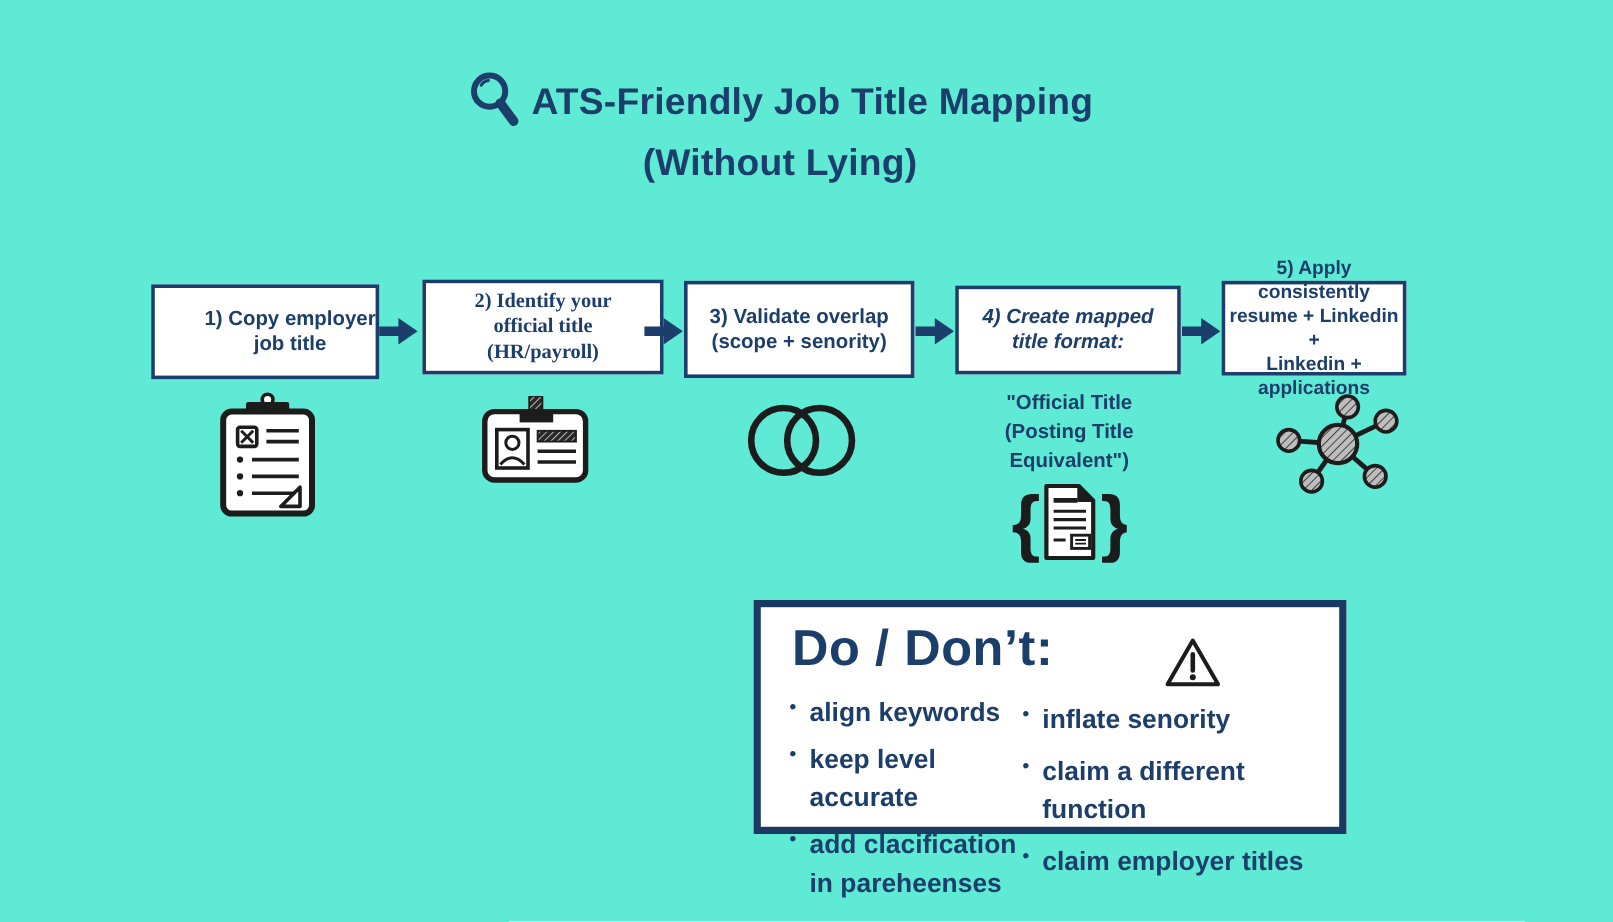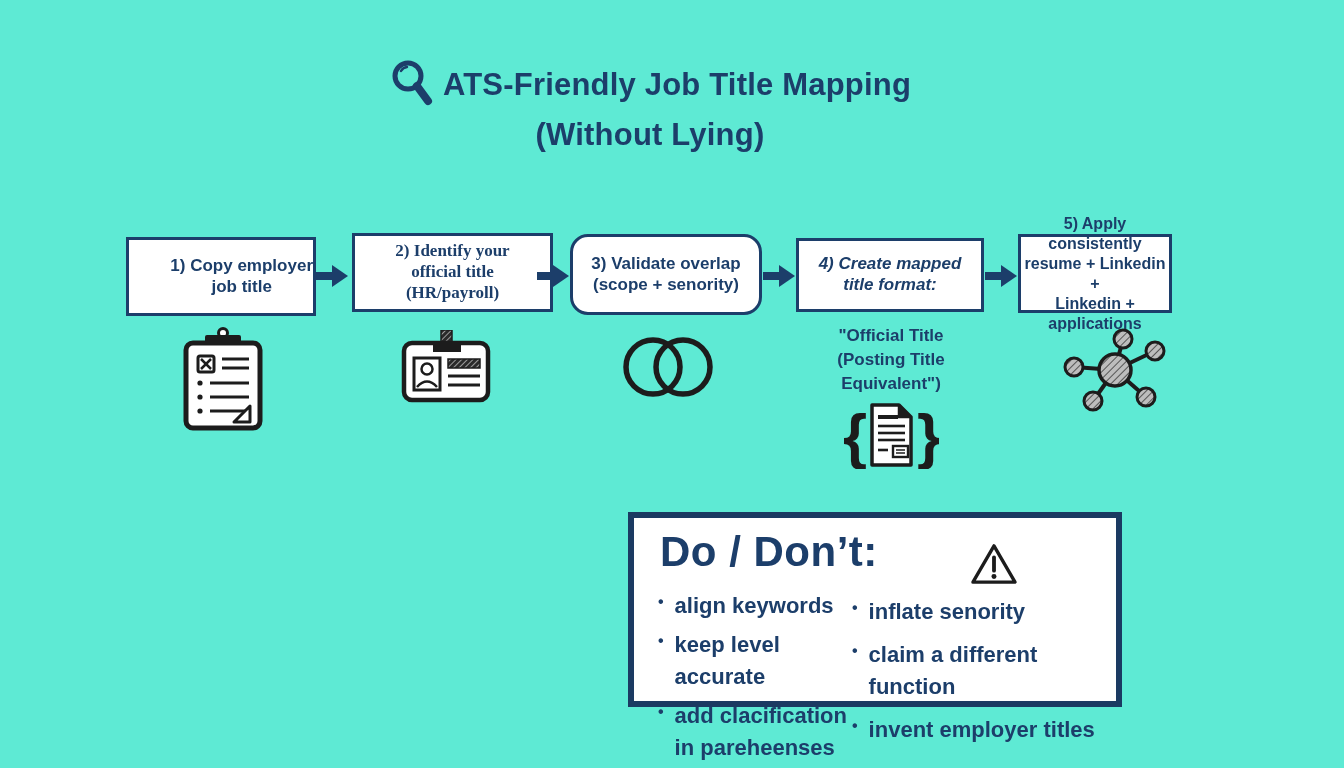--- a/index.html
+++ b/index.html
@@ -20,21 +20,21 @@
 
   .arrow { position:absolute; }
 
   .icon-abs { position:absolute; }
 
   
   .mapped-note { position:absolute; left:786px; top:324px; width:210px; text-align:center;
                  font-size:17px; line-height:1.42; white-space:pre-line; }
 
   
-  .dodont { position:absolute; left:628px; top:512px; width:494px; height:195px;
+  .dodont { position:absolute; left:628px; top:500px; width:494px; height:195px;
             background:#fff; border:6px solid #1b3a62; }
   .dodont-heading { position:absolute; left:26px; top:10px; font-size:42px; letter-spacing:0.5px; }
   .dodont-warning { position:absolute; left:336px; top:24px; }
   .bullet-list { position:absolute; list-style:none; }
   .bullet-list.do-col   { left:24px;  top:72px; width:200px; }
   .bullet-list.dont-col { left:218px; top:78px; width:260px; }
   .bullet-item { display:flex; gap:11px; align-items:flex-start; }
   .do-col .bullet-item { margin-bottom:7px; }
   .dont-col .bullet-item { margin-bottom:11px; }
   .bullet-dot { font-size:16px; line-height:1.45; }
@@ -61,21 +61,21 @@
 
   <div class="step-box" style="left:126px; top:237px; width:190px; height:79px;justify-content:flex-end;">
     <div class="step-label">1) Copy employer
 job title</div>
   </div>
   <div class="step-box" style="left:352px; top:233px; width:201px; height:79px;font-family:Liberation Serif, serif;">
     <div class="step-label">2) Identify your
 official title
 (HR/payroll)</div>
   </div>
-  <div class="step-box" style="left:570px; top:234px; width:192px; height:81px;border-radius:18px;">
+  <div class="step-box" style="left:570px; top:234px; width:192px; height:81px;">
     <div class="step-label">3) Validate overlap
 (scope + senority)</div>
   </div>
   <div class="step-box" style="left:796px; top:238px; width:188px; height:74px;font-style:italic;">
     <div class="step-label">4) Create mapped
 title format:</div>
   </div>
   <div class="step-box" style="left:1018px; top:234px; width:154px; height:79px;">
     <div class="step-label small">5) Apply consistently
 resume + Linkedin +
@@ -226,18 +226,18 @@
       <li class="bullet-item">
         <span class="bullet-dot">•</span>
         <span class="bullet-text">inflate senority</span>
       </li>
       <li class="bullet-item">
         <span class="bullet-dot">•</span>
         <span class="bullet-text">claim a different function</span>
       </li>
       <li class="bullet-item">
         <span class="bullet-dot">•</span>
-        <span class="bullet-text">invent employer titles</span>
+        <span class="bullet-text">claim employer titles</span>
       </li>
     </ul>
   </div>
 
 </div>
 
 </body></html>

